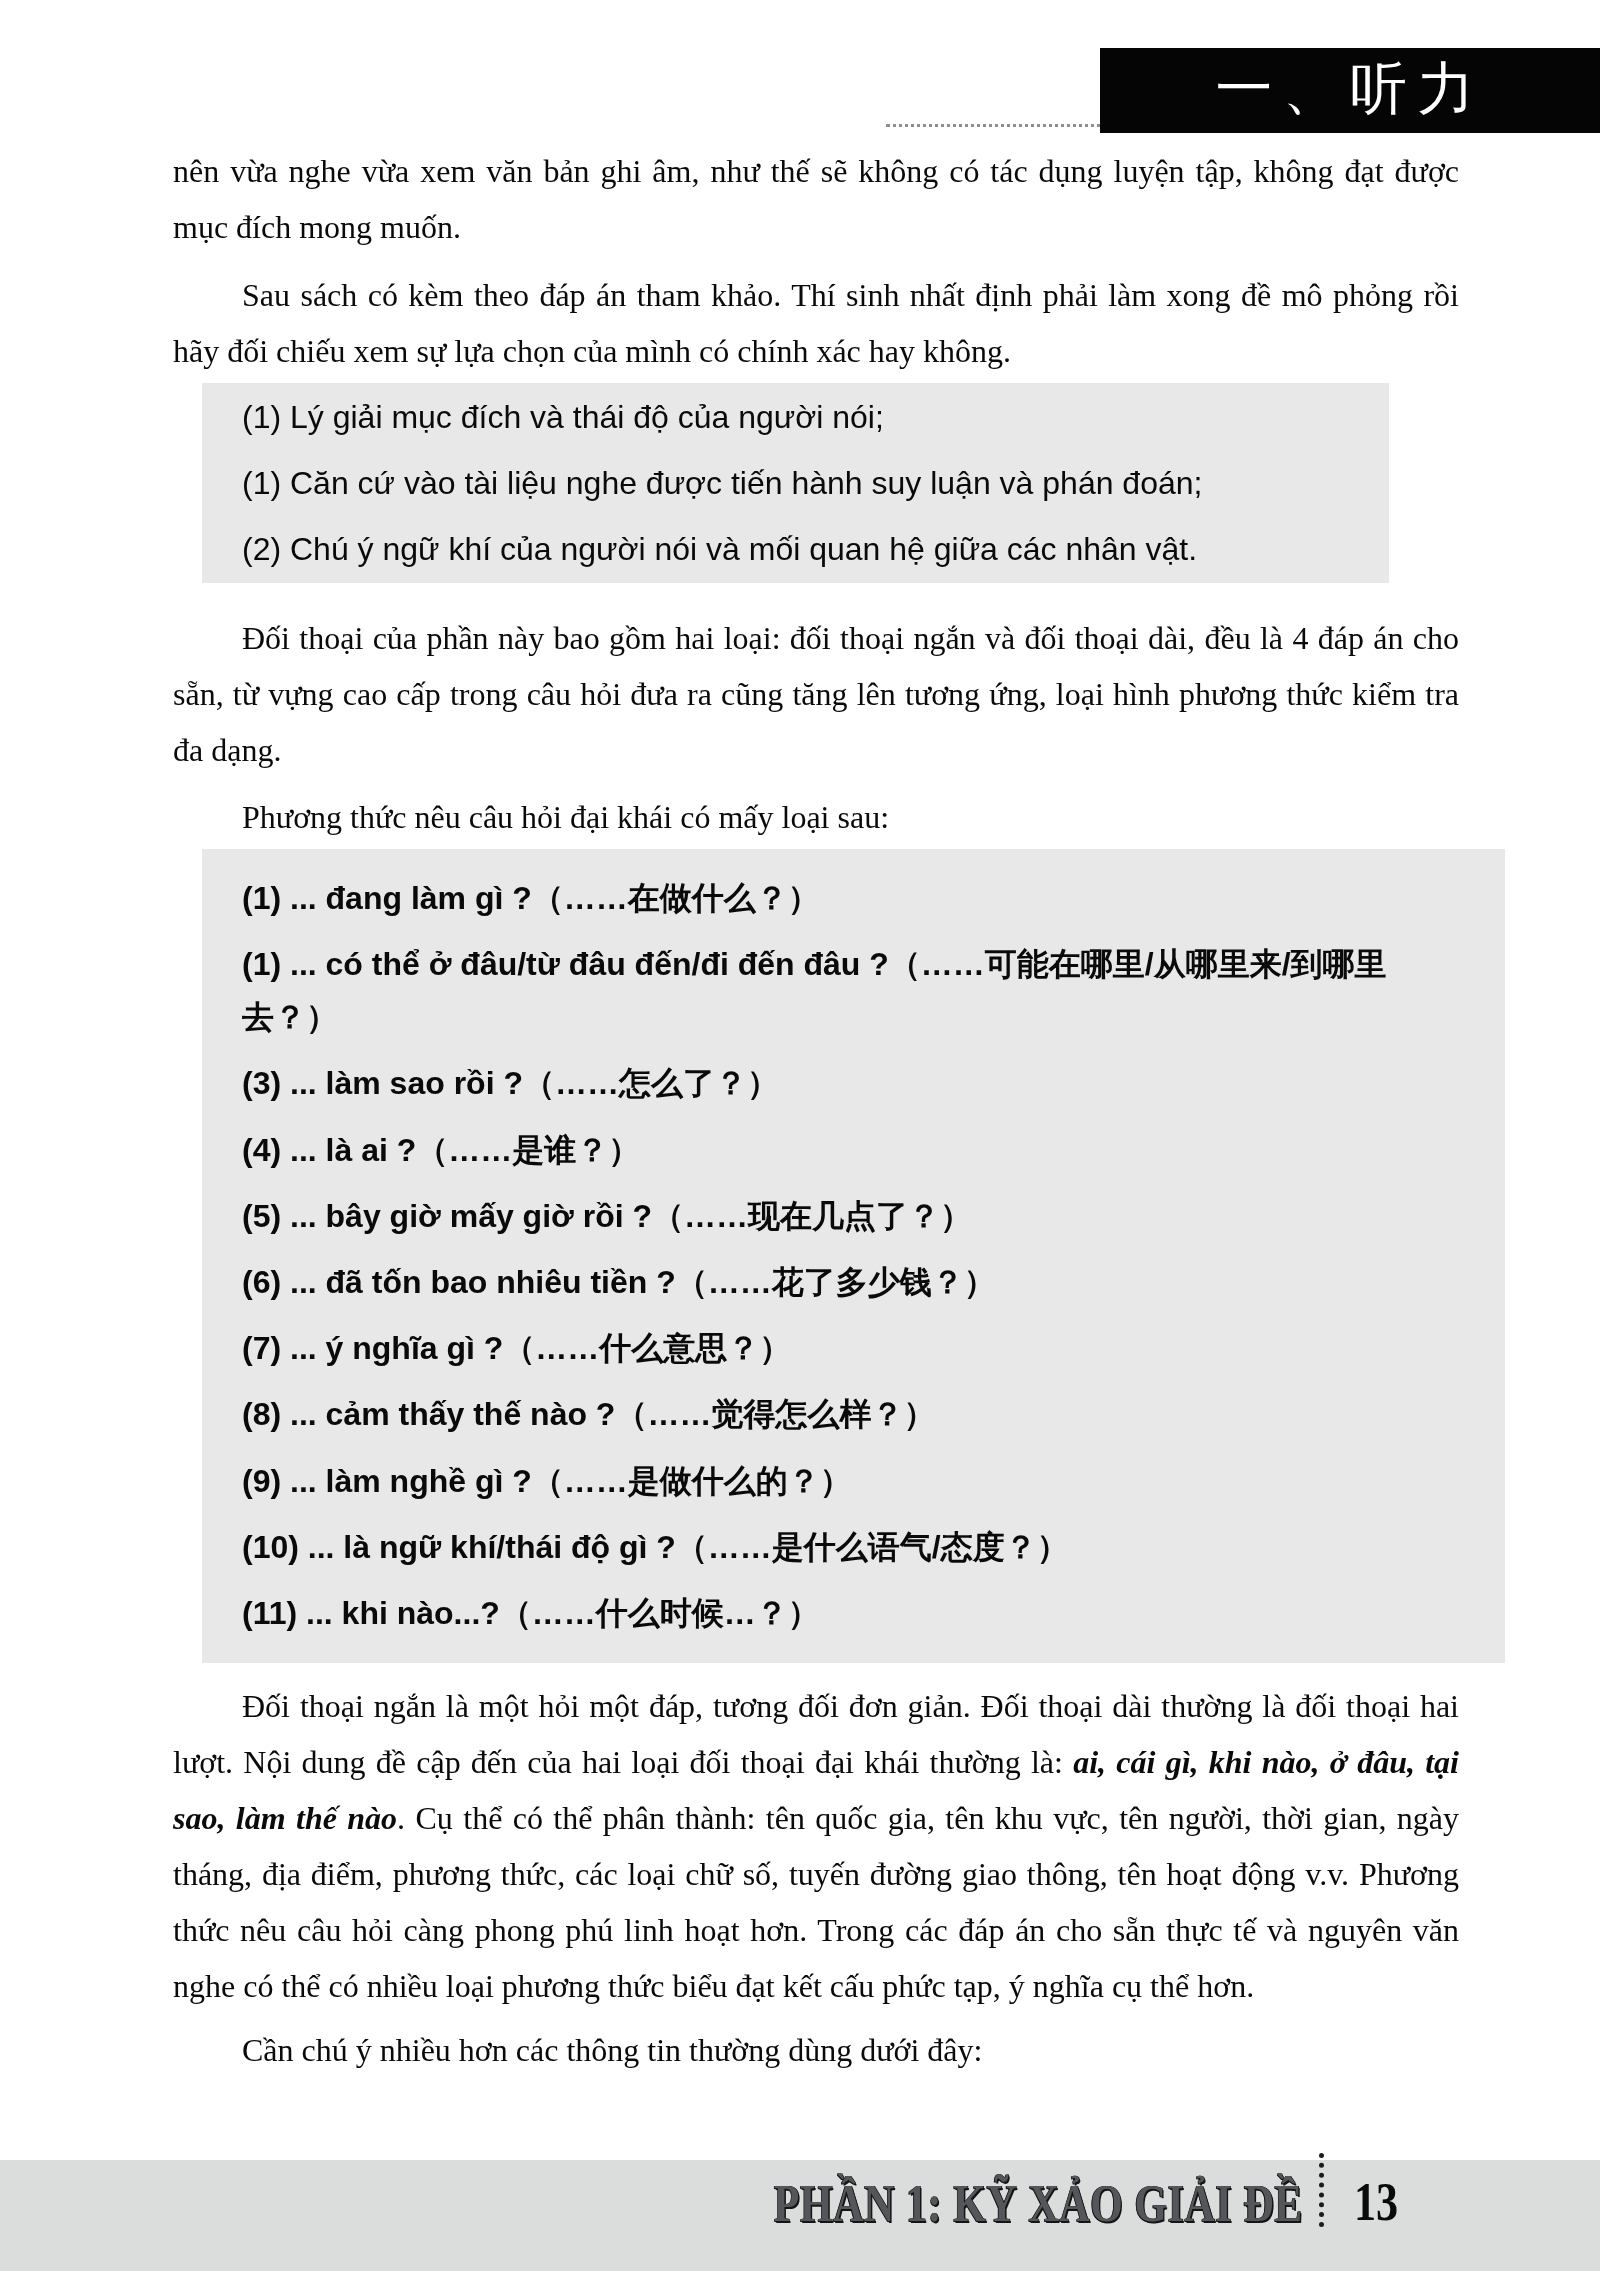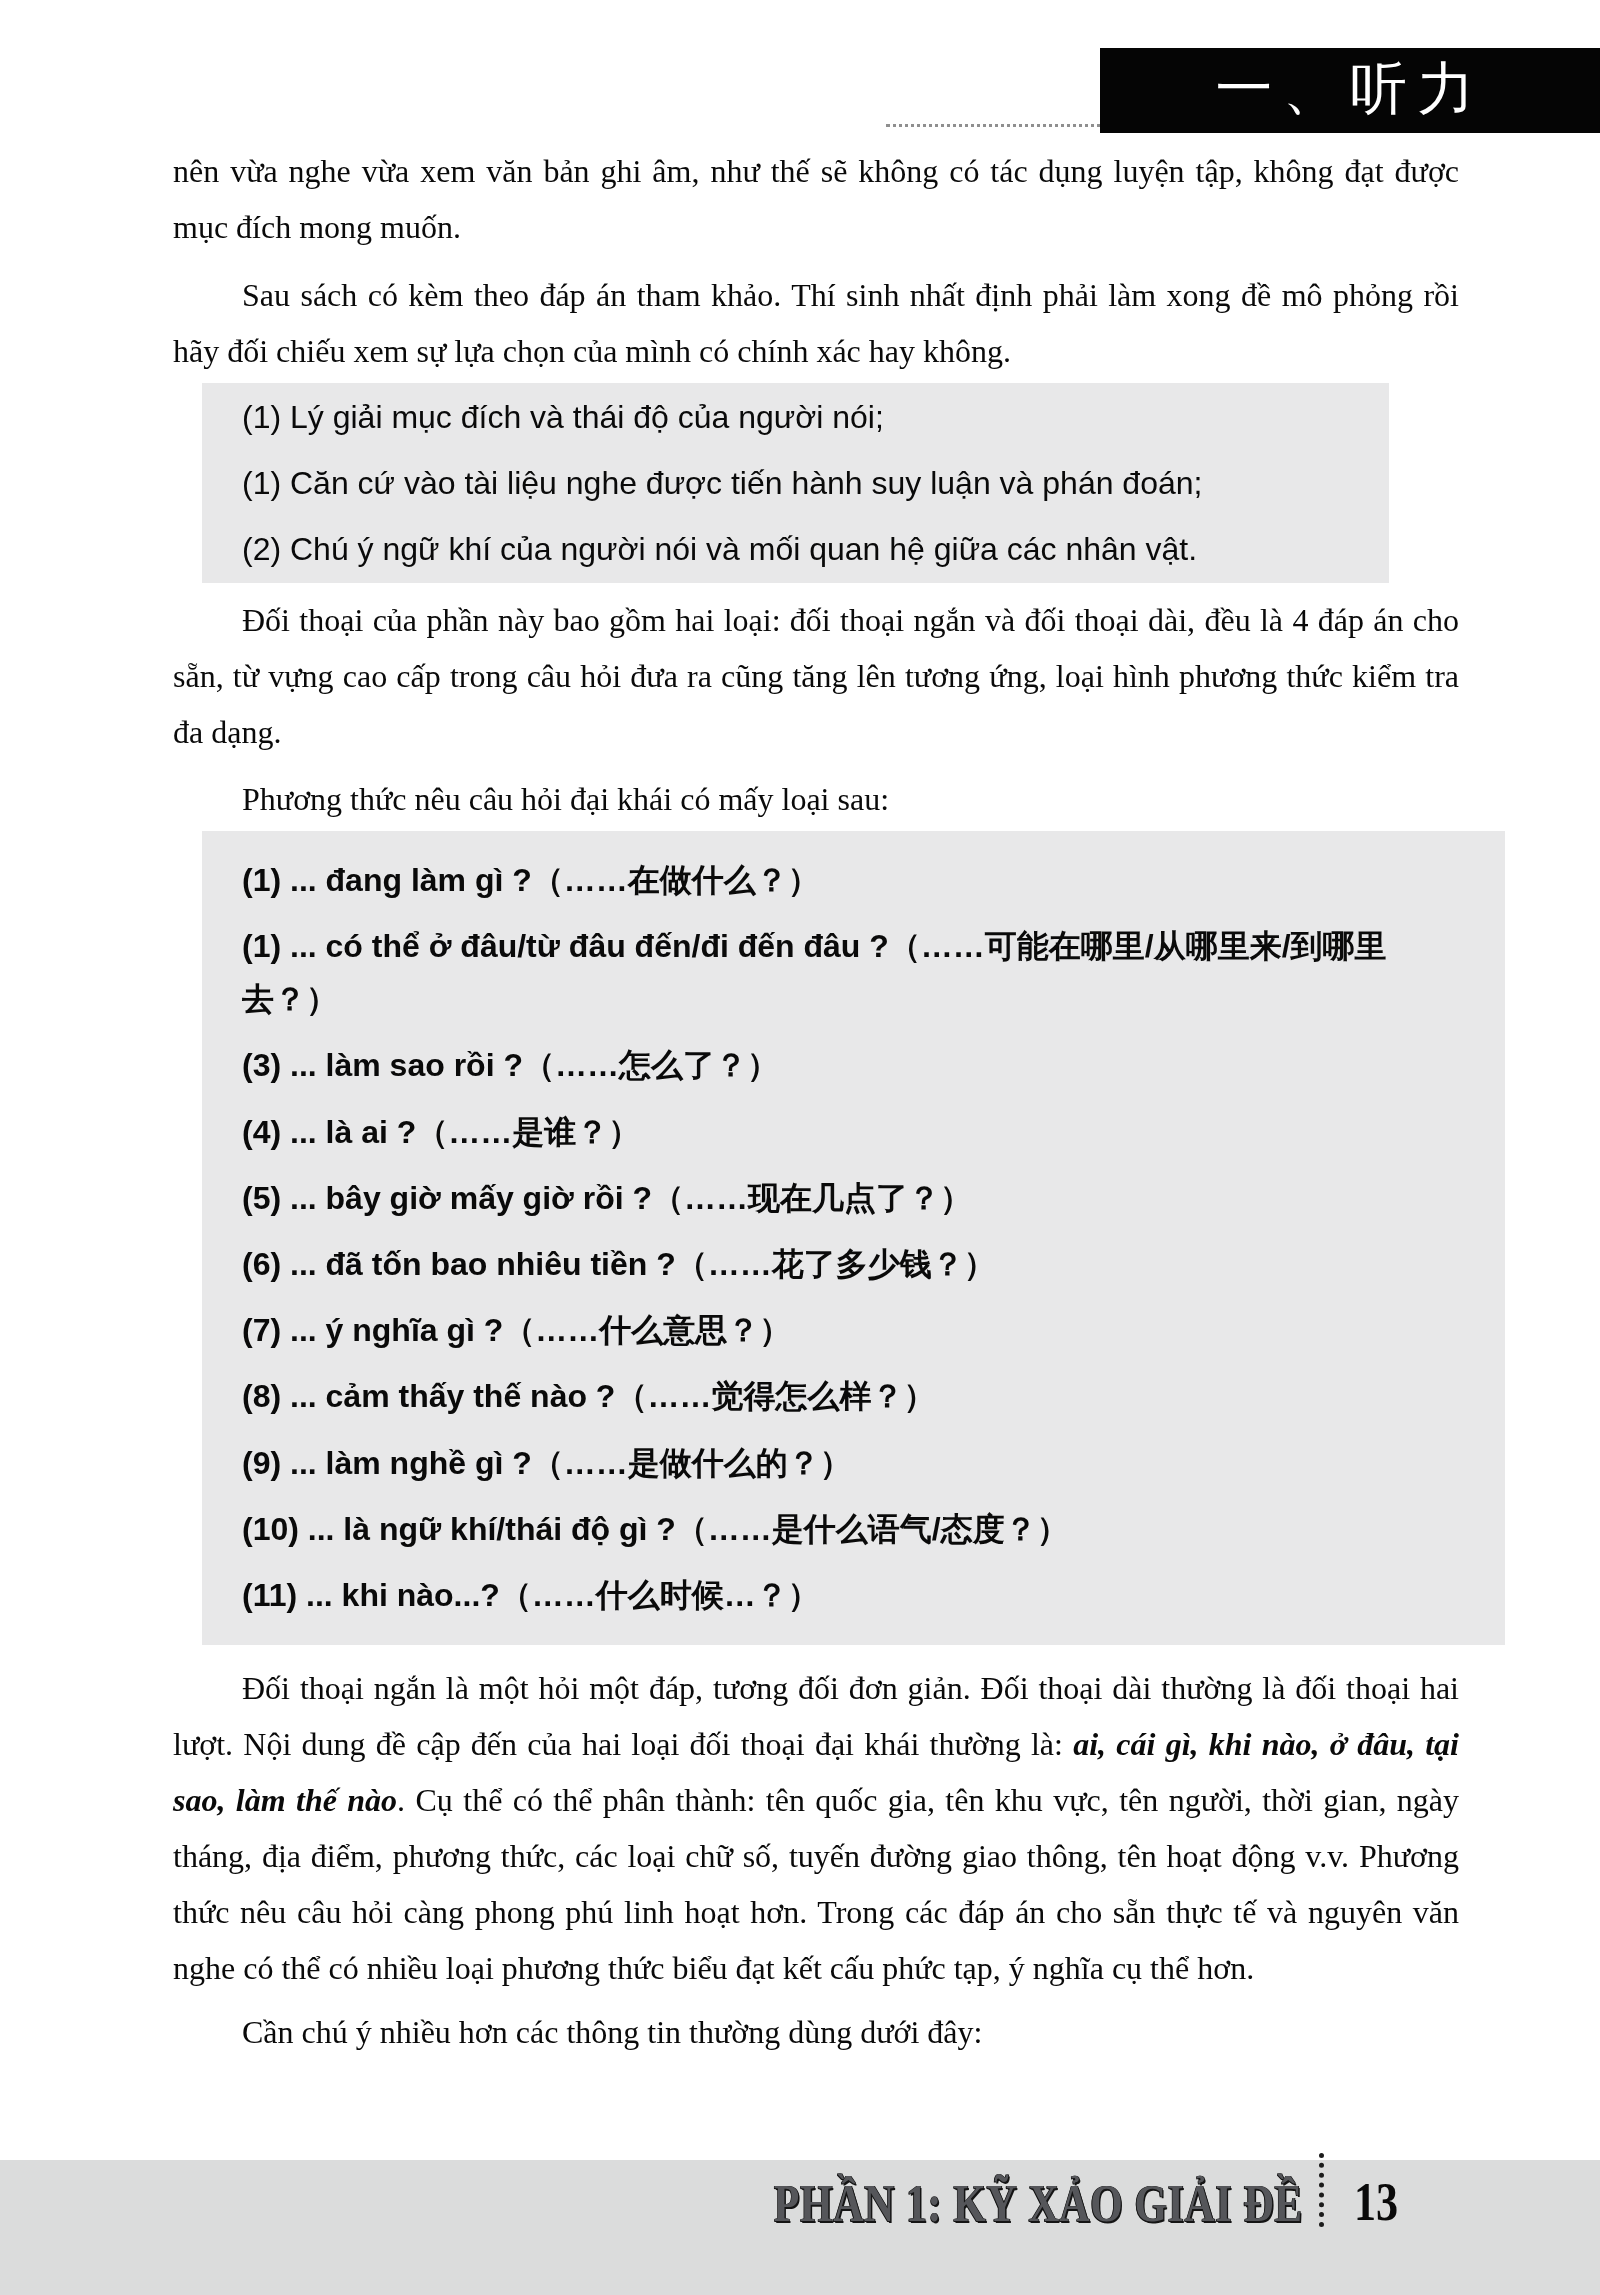--- a/index.html
+++ b/index.html
@@ -61,37 +61,37 @@
   .hl-box {
     background: var(--highlight-box-bg, #e8e8e9);
     margin-left: 29px;
     font-family: "Liberation Sans", "DejaVu Sans", sans-serif;
     font-size: 32px;
     line-height: 53px;
   }
   .box1 {
     width: 1187px;
     margin-top: 4.4px;
-    margin-bottom: 9px;
+    margin-bottom: 27px;
     padding: 7.4px 40px;
   }
   .box2 {
     width: 1303px;
     margin-top: 4.4px;
     margin-bottom: 14.7px;
     padding: 23px 40px;
     font-weight: bold;
   }
   .box-item { margin: 0 0 13.2px 0; }
   .box-item:last-child { margin-bottom: 0; }
 
   
   .footer-band {
     position: absolute;
-    left: 0; top: 2160px; width: 1600px; height: 135px;
+    left: 0; top: 2160px; width: 1600px; height: 111px;
     background: var(--footer-band-bg, #dbdcdc);
   }
   .footer-title {
     position: absolute;
     top: 19px; right: 297px;
     font-family: "Liberation Serif", "DejaVu Serif", serif;
     font-weight: bold;
     font-size: 44px;
     line-height: 1;
     letter-spacing: 0.7px;

